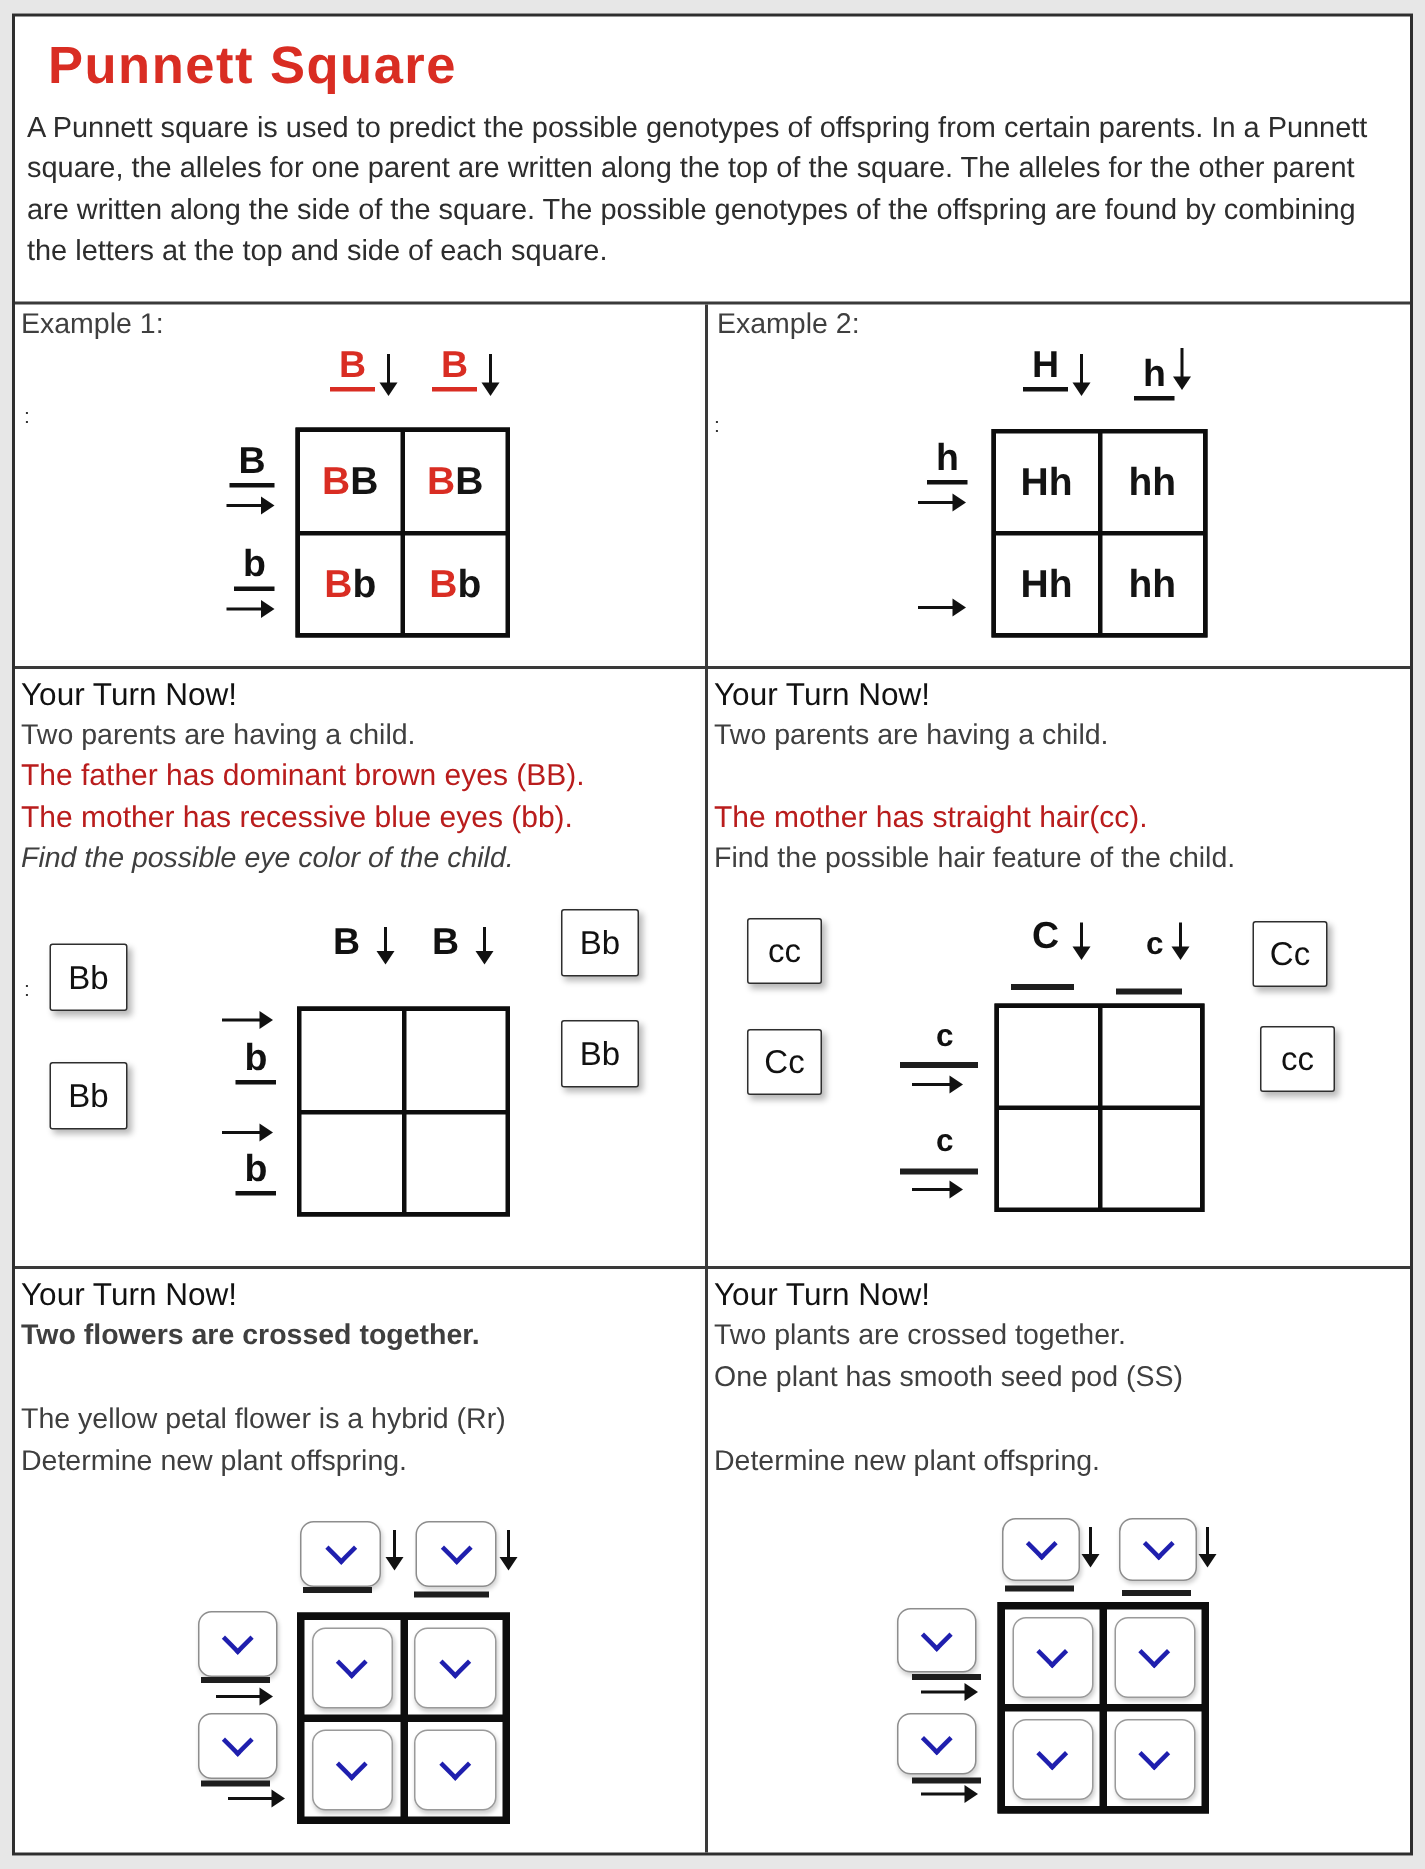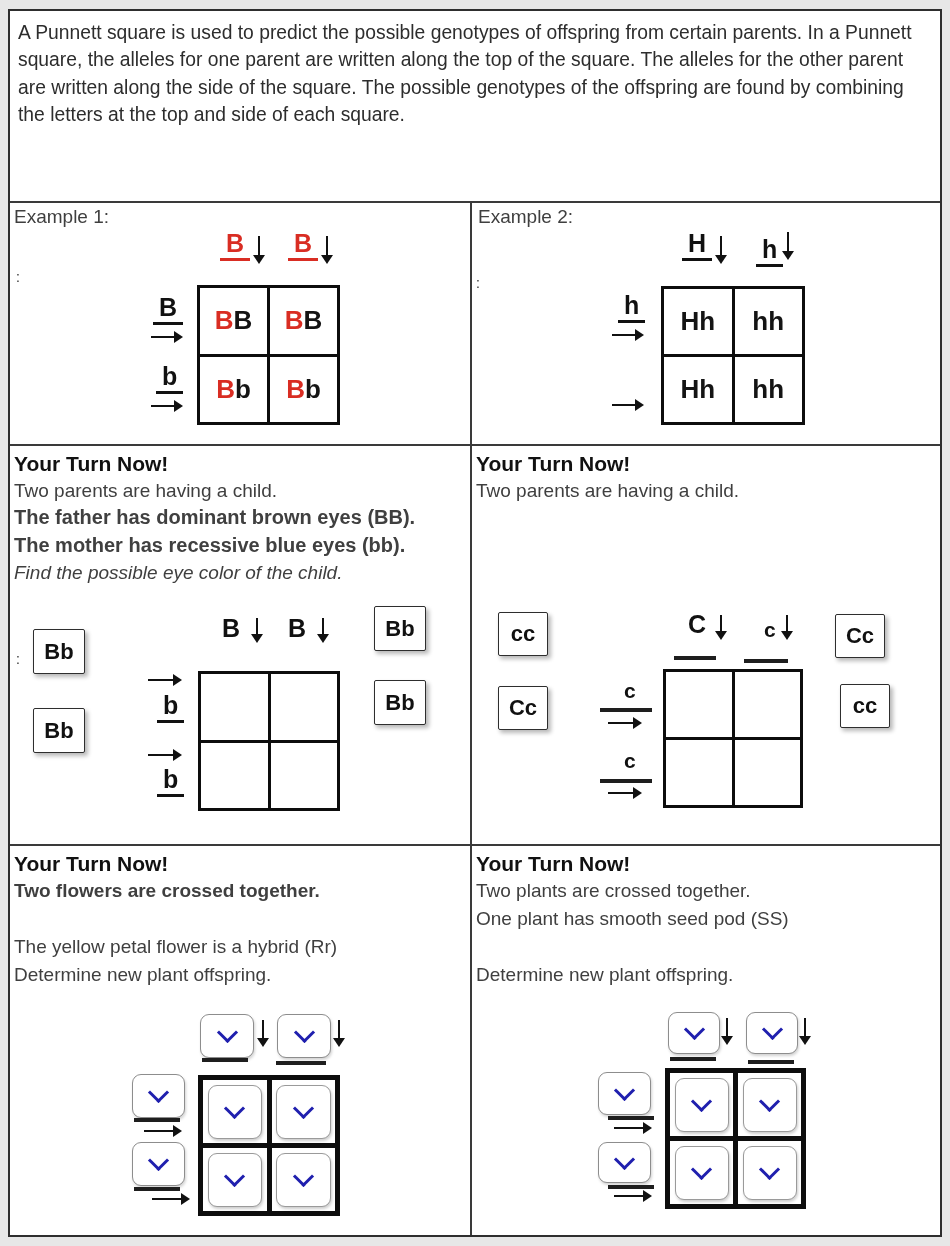--- a/index.html
+++ b/index.html
@@ -34,22 +34,22 @@
     border-top:2px solid var(--border);
     display:grid;
     grid-template-columns:462px 1fr;
     grid-template-rows:243px 400px 1fr;
   }
   .cell{position:relative;}
   .cell.cl{border-right:2px solid var(--border);}
   .cell.rb{border-bottom:2px solid var(--border);padding-left:32px;}
   .abs{position:absolute;}
   .hand{font-size:19px;color:var(--hand);white-space:nowrap;}
-  .hand-head{font-size:21px;font-weight:700;color:#111;white-space:nowrap;}
-  .boldline{font-size:20px;font-weight:700;color:#404040;white-space:nowrap;}
+  .hand-head{font-size:21px;font-weight:400;color:#111;white-space:nowrap;}
+  .boldline{font-size:20px;font-weight:400;color:#b91c1c;white-space:nowrap;}
   .colon{font-size:14px;color:#333;}
   .gene{font-weight:700;font-size:25px;line-height:1;color:#111;}
   .gene.sm{font-size:21px;}
   .uline{border-bottom:3px solid #111;padding:0 6px 2px;}
   .uline.red-u{border-color:var(--red);}
   .red{color:var(--red);}
   
   .arr-d{width:2px;background:#111;}
   .arr-d::after{content:"";position:absolute;left:-5px;bottom:-8px;
     border:6px solid transparent;border-top:9px solid #111;}
@@ -59,38 +59,39 @@
   
   .pgrid{display:grid;grid-template-columns:1fr 1fr;grid-template-rows:1fr 1fr;
     border:3px solid #0d0d0d;background:#0d0d0d;gap:3px;}
   .pgrid.thick{border-width:5px;gap:5px;}
   .pcell{background:#fff;display:flex;align-items:center;justify-content:center;
     font-weight:700;font-size:26px;}
   
   .chip{width:52px;height:45px;background:#fff;border:1.6px solid #2e2e2e;
     border-radius:2px;box-shadow:2.5px 3px 4px rgba(0,0,0,.28);
     display:flex;align-items:center;justify-content:center;
-    font-weight:700;font-size:22px;color:#111;}
+    font-weight:400;font-size:22px;color:#111;}
   
   .dd{background:#fff;border:1.4px solid #8d8d8d;border-radius:9px;
     box-shadow:1px 2px 3px rgba(0,0,0,.18);
     display:flex;align-items:center;justify-content:center;}
   .dd-in{width:calc(100% - 9px);height:calc(100% - 9px);
     background:#fff;border:1.4px solid #9a9a9a;border-radius:9px;
     box-shadow:1px 2px 3px rgba(0,0,0,.2);
     display:flex;align-items:center;justify-content:center;}
   .chev{display:block;width:15px;height:15px;margin-top:-7px;
     border-right:3.5px solid var(--blue);border-bottom:3.5px solid var(--blue);
     transform:rotate(45deg);}
   .bar{height:3.5px;background:#1e1e1e;}
 </style>
 </head>
 <body>
 
 <div class="page">
+  <div class="title">Punnett Square</div>
   <div class="intro">A Punnett square is used to predict the possible genotypes of offspring from certain parents. In a Punnett square, the alleles for one parent are written along the top of the square. The alleles for the other parent are written along the side of the square. The possible genotypes of the offspring are found by combining the letters at the top and side of each square.</div>
 
   <div class="sheet-table">
 
     <div class="cell cl rb">
       <div class="abs hand" style="left:4px;top:3px;">Example 1:</div>
       <div class="abs colon" style="left:6px;top:66px;">:</div>
 
       <span class="abs gene red uline red-u" style="left:210px;top:28px;">B</span>
       <span class="abs arr-d" style="left:248px;top:33px;height:26px;"></span>
@@ -171,20 +172,22 @@
         <div class="pcell"></div>
       </div>
 
       <div class="abs chip" style="left:364px;top:160px;">Bb</div>
       <div class="abs chip" style="left:364px;top:234px;">Bb</div>
     </div>
 
     <div class="cell rb">
       <div class="abs hand-head" style="left:4px;top:6px;">Your Turn Now!</div>
       <div class="abs hand" style="left:4px;top:34px;">Two parents are having a child.</div>
+      <div class="abs boldline" style="left:4px;top:88px;">The mother has straight hair(cc).</div>
+      <div class="abs hand" style="left:4px;top:116px;">Find the possible hair feature of the child.</div>
 
       <div class="abs chip" style="left:26px;top:166px;width:50px;height:44px;">cc</div>
       <div class="abs chip" style="left:26px;top:240px;width:50px;height:44px;">Cc</div>
 
       <span class="abs gene" style="left:216px;top:166px;">C</span>
       <span class="abs arr-d" style="left:248px;top:169px;height:23px;"></span>
       <span class="abs bar" style="left:202px;top:210px;width:42px;"></span>
       <span class="abs gene sm" style="left:292px;top:173px;">c</span>
       <span class="abs arr-d" style="left:314px;top:169px;height:23px;"></span>
       <span class="abs bar" style="left:272px;top:213px;width:44px;"></span>

